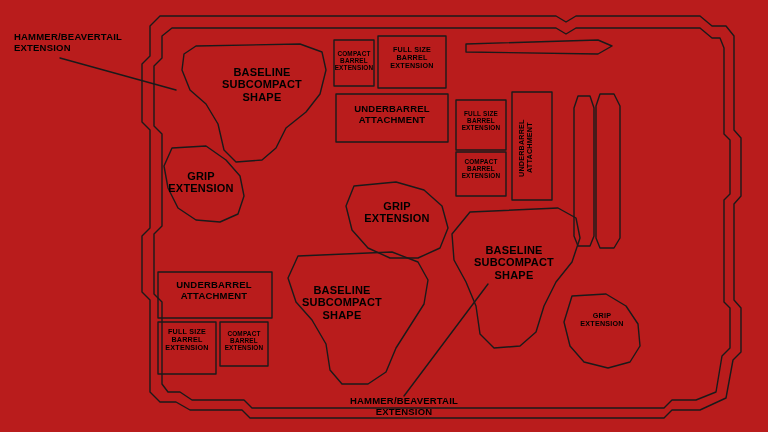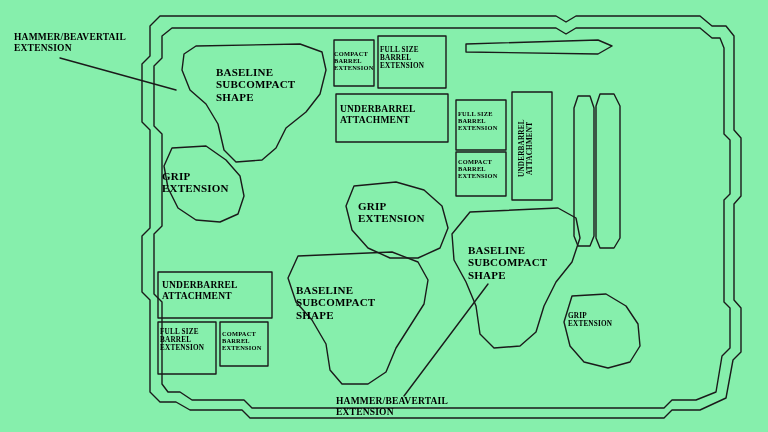--- a/index.html
+++ b/index.html
@@ -4,39 +4,39 @@
 <style>
   html, body {
     margin: 0;
     padding: 0;
     background: #ffffff;
   }
   #root {
     position: relative;
     width: 768px;
     height: 432px;
-    background: #86efac;
-    font-family: Liberation Serif, serif;
+    background: #b91c1c;
+    font-family: Liberation Sans, sans-serif;
     overflow: hidden;
   }
   #diagram-svg {
     position: absolute;
     left: 0;
     top: 0;
     width: 768px;
     height: 432px;
   }
   .label {
     position: absolute;
     color: #000000;
     font-weight: bold;
     line-height: 1.12;
     letter-spacing: 0.2px;
     white-space: pre-line;
-    text-align: left;
+    text-align: center;
   }
   .lbl-lg { font-size: 11px; }
   .lbl-md { font-size: 9.5px; }
   .lbl-sm { font-size: 7.2px; }
   .lbl-xs { font-size: 6.4px; }
   .lbl-left { text-align: left; }
   .vertical {
     writing-mode: vertical-rl;
     transform: rotate(180deg);
     text-align: center;

